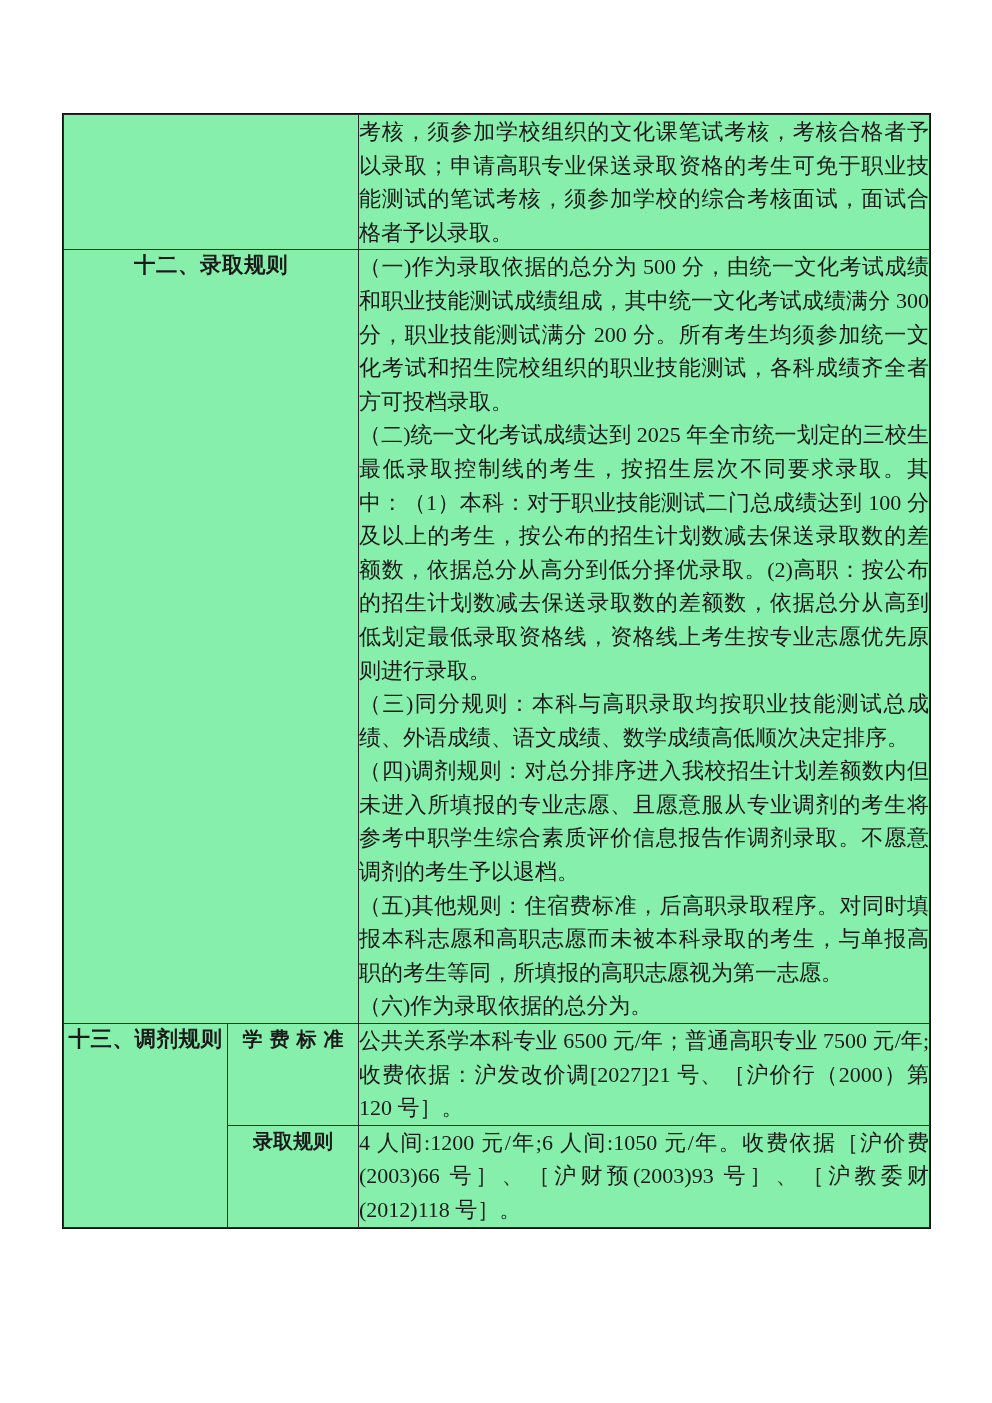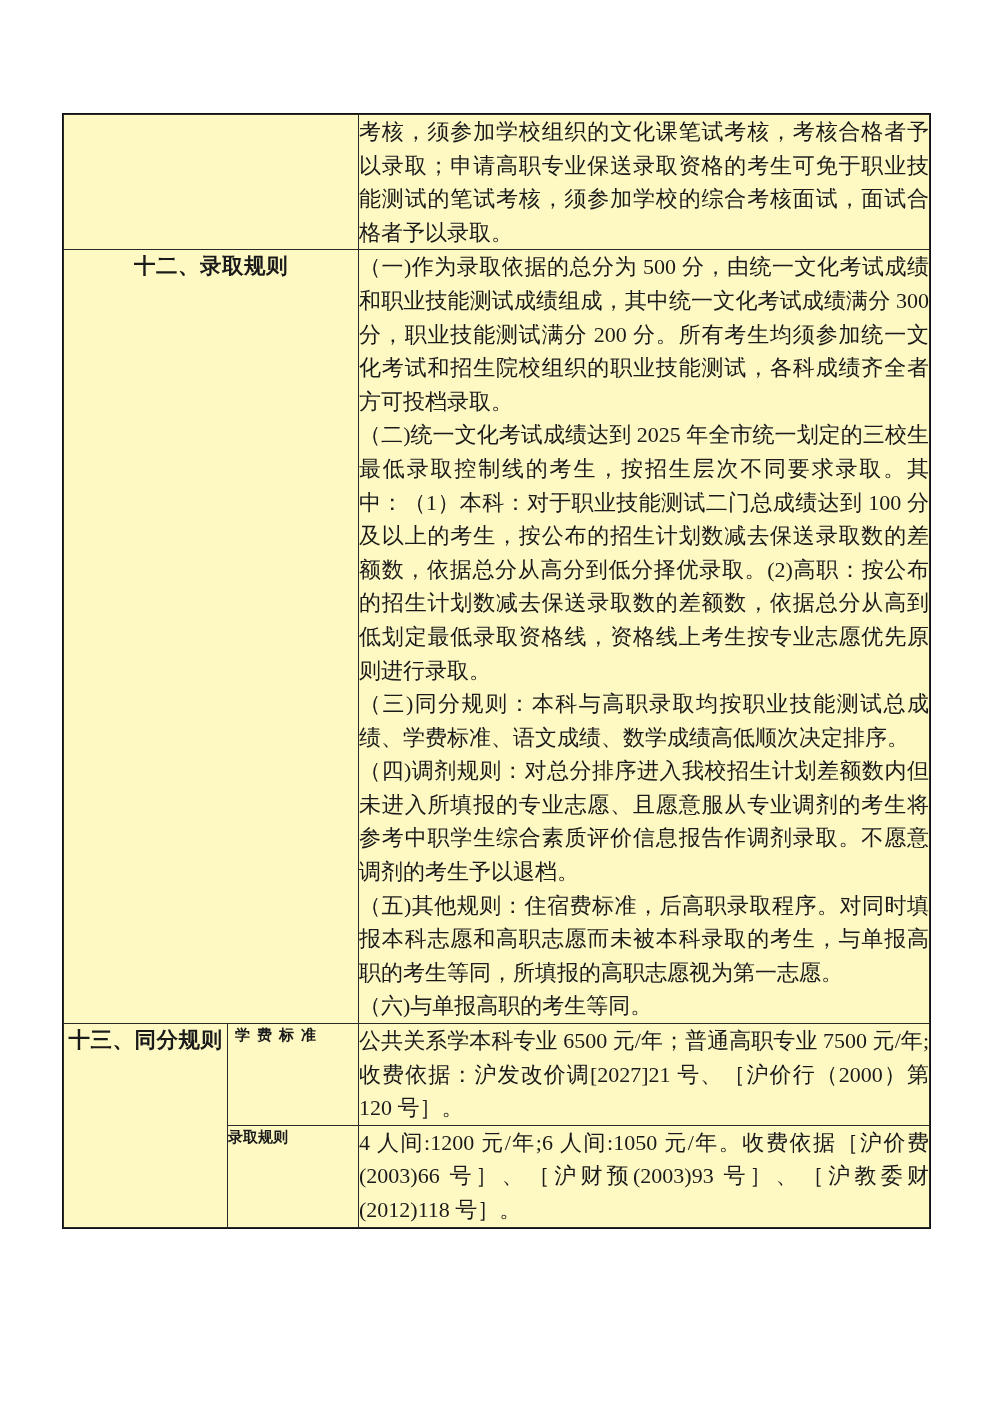--- a/index.html
+++ b/index.html
@@ -28,49 +28,50 @@
     top: 114px;
     width: 866px;
     border-collapse: collapse;
     table-layout: fixed;
   }
 
   .doc-table td {
     border: 1px solid #2a2a2a;
     vertical-align: top;
     padding: 0;
-    background: #fef9c3;
+    background: #86efac;
   }
 
   
   .doc-table {
     outline: 1px solid #111;
     outline-offset: 0px;
   }
 
   col.c-label   { width: 164px; }
   col.c-sublabel{ width: 131px; }
   col.c-body    { width: 571px; }
 
   .label-cell {
     text-align: center;
     vertical-align: middle;
     font-size: 21.5px;
     line-height: 1.5;
     letter-spacing: 0.5px;
-    font-family: Liberation Serif, serif;
+    font-family: Liberation Mono, monospace;
     font-weight: 700;
     padding: 6px 4px;
     white-space: nowrap;
     margin-left: 47px;
   }
 
   .sublabel-cell {
+    text-align: center;
     vertical-align: middle;
-    font-size: 15px;
+    font-size: 20px;
     line-height: 1.5;
     font-family: "Liberation Sans", "DejaVu Sans", sans-serif;
     font-weight: 700;
     padding: 6px 6px;
     white-space: nowrap;
   }
   .sublabel-cell.spaced {
     letter-spacing: 7px;
     text-indent: 7px;
   }
@@ -110,29 +111,29 @@
         <td class="body-cell">
           <p>考核，须参加学校组织的文化课笔试考核，考核合格者予以录取；申请高职专业保送录取资格的考生可免于职业技能测试的笔试考核，须参加学校的综合考核面试，面试合格者予以录取。</p>
         </td>
       </tr>
 
       <tr>
         <td class="label-cell" colspan="2">十二、录取规则</td>
         <td class="body-cell">
           <p>（一)作为录取依据的总分为 500 分，由统一文化考试成绩和职业技能测试成绩组成，其中统一文化考试成绩满分 300 分，职业技能测试满分 200 分。所有考生均须参加统一文化考试和招生院校组织的职业技能测试，各科成绩齐全者方可投档录取。</p>
           <p>（二)统一文化考试成绩达到 2025 年全市统一划定的三校生最低录取控制线的考生，按招生层次不同要求录取。其中：（1）本科：对于职业技能测试二门总成绩达到 100 分及以上的考生，按公布的招生计划数减去保送录取数的差额数，依据总分从高分到低分择优录取。(2)高职：按公布的招生计划数减去保送录取数的差额数，依据总分从高到低划定最低录取资格线，资格线上考生按专业志愿优先原则进行录取。</p>
-          <p>（三)同分规则：本科与高职录取均按职业技能测试总成绩、学费标准、语文成绩、数学成绩高低顺次决定排序。</p>
+          <p>（三)同分规则：本科与高职录取均按职业技能测试总成绩、外语成绩、语文成绩、数学成绩高低顺次决定排序。</p>
           <p>（四)调剂规则：对总分排序进入我校招生计划差额数内但未进入所填报的专业志愿、且愿意服从专业调剂的考生将参考中职学生综合素质评价信息报告作调剂录取。不愿意调剂的考生予以退档。</p>
           <p>（五)其他规则：住宿费标准，后高职录取程序。对同时填报本科志愿和高职志愿而未被本科录取的考生，与单报高职的考生等同，所填报的高职志愿视为第一志愿。</p>
-          <p>（六)与单报高职的考生等同。</p>
+          <p>（六)作为录取依据的总分为。</p>
         </td>
       </tr>
 
       <tr>
-        <td class="label-cell" rowspan="2">十三、同分规则</td>
+        <td class="label-cell" rowspan="2">十三、调剂规则</td>
         <td class="sublabel-cell spaced">学费标准</td>
         <td class="body-cell">
           <p>公共关系学本科专业 6500 元/年；普通高职专业 7500 元/年;收费依据：沪发改价调[2027]21 号、［沪价行（2000）第 120 号］。</p>
         </td>
       </tr>
 
       <tr>
         <td class="sublabel-cell">录取规则</td>
         <td class="body-cell">
           <p>4 人间:1200 元/年;6 人间:1050 元/年。收费依据［沪价费(2003)66 号］、［沪财预(2003)93 号］、［沪教委财(2012)118 号］。</p>

